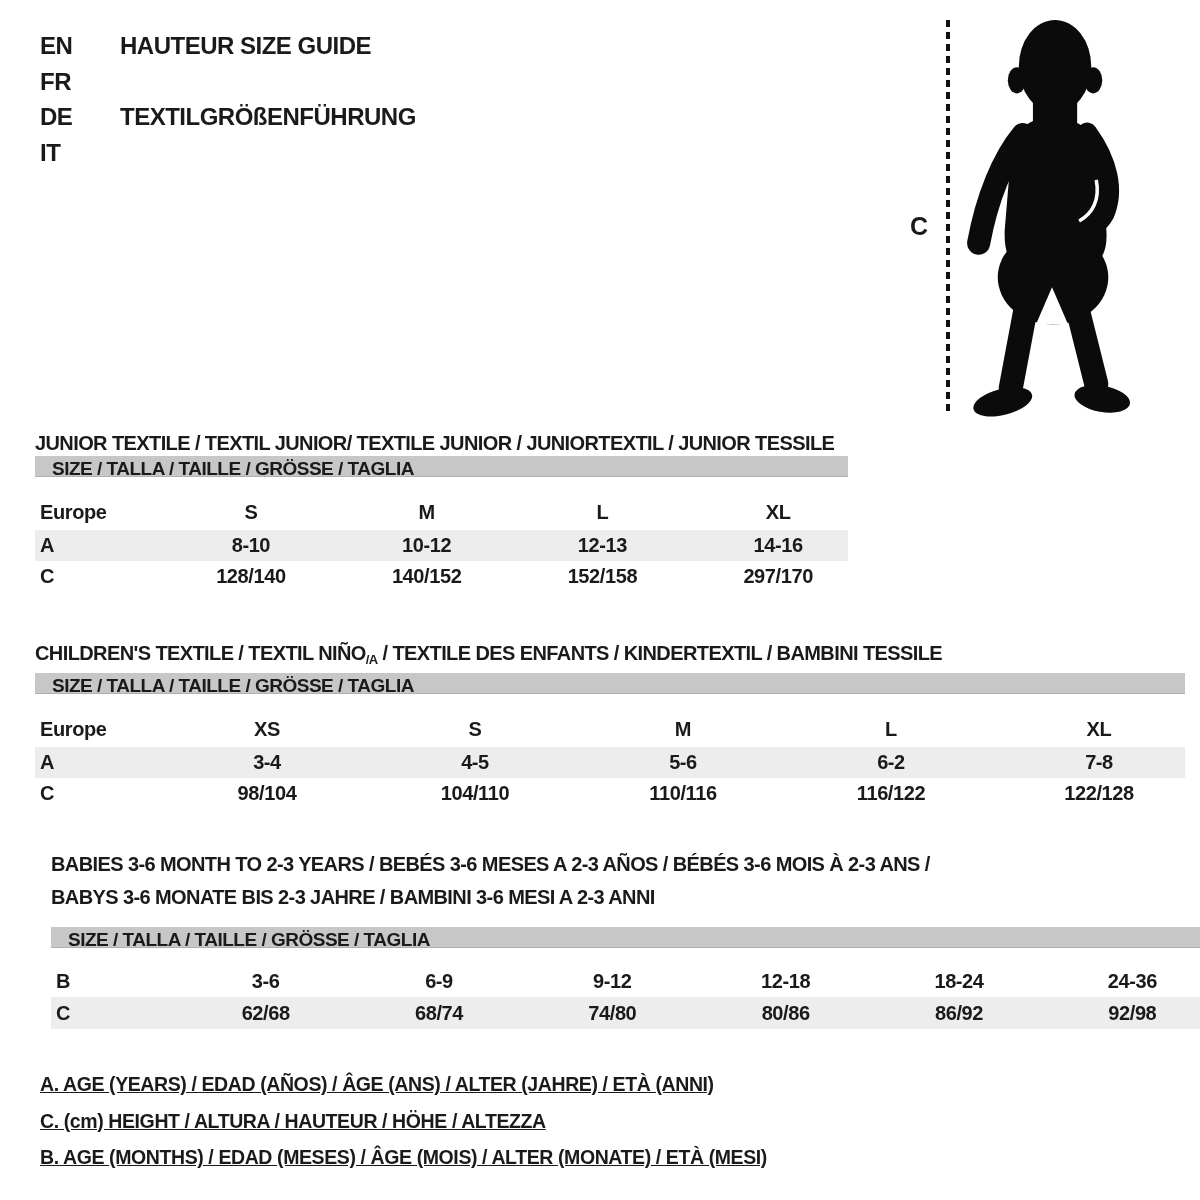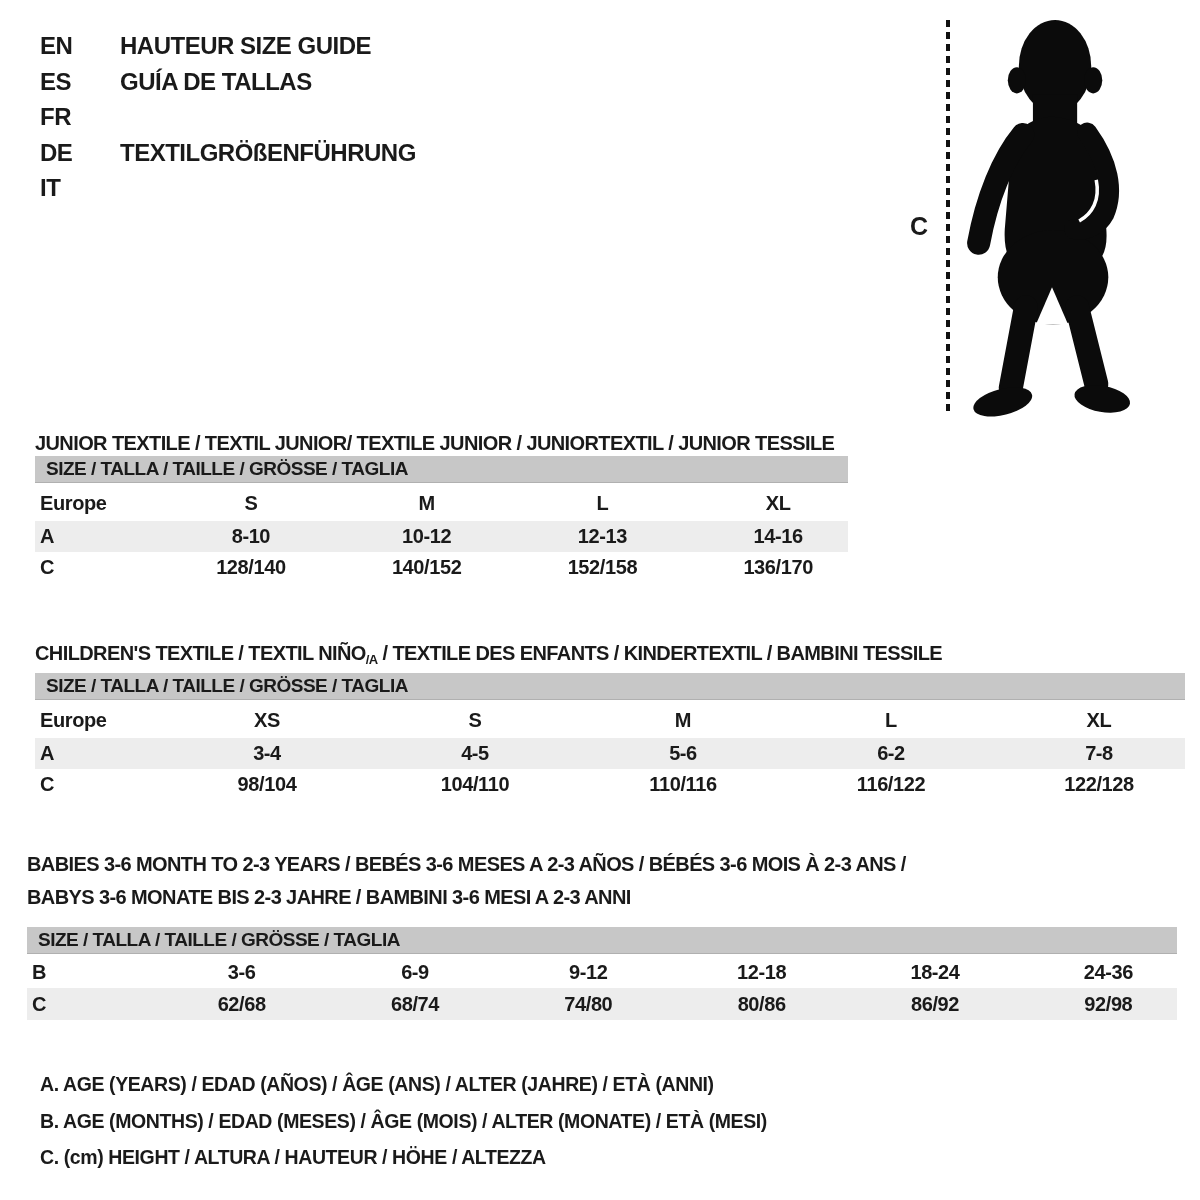--- a/index.html
+++ b/index.html
@@ -32,59 +32,55 @@
 
   
   .section-heading {
     font-weight:bold; font-size:20px; letter-spacing:-0.6px; line-height:26px;
     white-space:nowrap;
   }
   .heading-sub { font-size:13px; vertical-align:-4px; font-weight:bold; }
   .sizetable { width:100%; }
   .table-bar {
     background:#c7c7c7; border-bottom:1px solid #b0b0b0;
-    height:27px; line-height:26px; padding-left:11px; margin-bottom:2px;
+    height:21px; line-height:26px; padding-left:17px; margin-bottom:17px;
     font-weight:bold; font-size:19px; letter-spacing:-0.5px;
   }
   .trow { display:grid; align-items:center;gap:36px; }
   .trow.cols4 { grid-template-columns:110px repeat(4,1fr); }
   .trow.cols5 { grid-template-columns:110px repeat(5,1fr); }
   .trow.cols6 { grid-template-columns:110px repeat(6,1fr); }
   .trow.head-row { height:36px; }
   .trow.data-row { height:31px; }
   .trow.stripe { background:#ededed; }
   .rlabel { font-weight:bold; font-size:20px; letter-spacing:-0.4px; padding-left:5px; }
   .tcell { font-weight:bold; font-size:20px; letter-spacing:-0.4px; text-align:center; }
 
   .sec-junior   { top:430px; left:35px; width:813px; }
   .sec-junior .section-heading { }
   .sec-children { top:640px; left:35px; width:1150px; }
   .sec-children .section-heading { }
-  .sec-babies   { top:848px; left:27px; width:1150px; }
+  .sec-babies   { top:848px; left:51px; width:1150px; }
   .sec-babies .heading-block { margin-bottom:13px; }
   .sec-babies .section-heading { line-height:33px; margin-bottom:0; }
 
   
-  .notes { top:1066px; left:40px; }
+  .notes { top:1066px; left:40px;text-decoration:underline; }
   .note-line {
     font-weight:bold; font-size:19.5px; letter-spacing:-0.4px; line-height:36.5px;
     white-space:nowrap;
   }
 </style>
 </head>
 <body>
 
 <div class="abs languages">
   <div class="lang-row">
     <span class="lang-code">EN</span>
     <span class="lang-label">HAUTEUR SIZE GUIDE</span>
-  </div>
-  <div class="lang-row">
-    <span class="lang-code">ES</span>
-    <span class="lang-label">GUÍA DE TALLAS</span>
   </div>
   <div class="lang-row">
     <span class="lang-code">FR</span>
   </div>
   <div class="lang-row">
     <span class="lang-code">DE</span>
     <span class="lang-label">TEXTILGRÖßENFÜHRUNG</span>
   </div>
   <div class="lang-row">
     <span class="lang-code">IT</span>
@@ -128,21 +124,21 @@
       <span class="tcell">8-10</span>
       <span class="tcell">10-12</span>
       <span class="tcell">12-13</span>
       <span class="tcell">14-16</span>
     </div>
     <div class="trow cols4 data-row">
       <span class="rlabel">C</span>
       <span class="tcell">128/140</span>
       <span class="tcell">140/152</span>
       <span class="tcell">152/158</span>
-      <span class="tcell">136/170</span>
+      <span class="tcell">297/170</span>
     </div>
   </div>
 </section>
 
 <section class="abs sec-children">
   <h2 class="section-heading"><span>CHILDREN'S TEXTILE / TEXTIL NIÑO</span><span class="heading-sub">/A</span><span> / TEXTILE DES ENFANTS / KINDERTEXTIL / BAMBINI TESSILE</span></h2>
   <div class="sizetable">
     <div class="table-bar">SIZE / TALLA / TAILLE / GRÖSSE / TAGLIA</div>
     <div class="trow cols5 head-row">
       <span class="rlabel">Europe</span>
@@ -194,15 +190,15 @@
       <span class="tcell">74/80</span>
       <span class="tcell">80/86</span>
       <span class="tcell">86/92</span>
       <span class="tcell">92/98</span>
     </div>
   </div>
 </section>
 
 <footer class="abs notes">
   <div class="note-line">A. AGE (YEARS) / EDAD (AÑOS) / ÂGE (ANS) / ALTER (JAHRE) / ETÀ (ANNI)</div>
+  <div class="note-line">C. (cm) HEIGHT / ALTURA / HAUTEUR / HÖHE / ALTEZZA</div>
   <div class="note-line">B. AGE (MONTHS) / EDAD (MESES) / ÂGE (MOIS) / ALTER (MONATE) / ETÀ (MESI)</div>
-  <div class="note-line">C. (cm) HEIGHT / ALTURA / HAUTEUR / HÖHE / ALTEZZA</div>
 </footer>
 
 </body></html>

